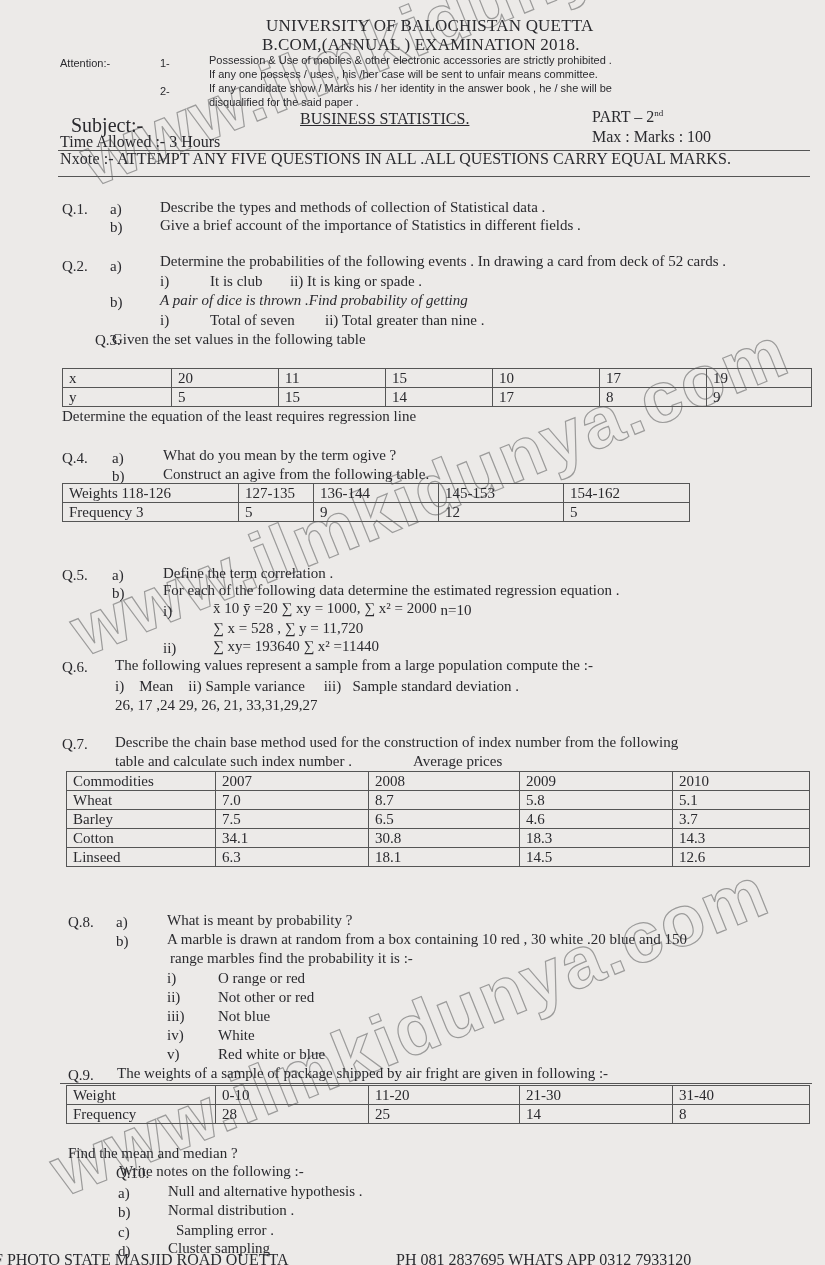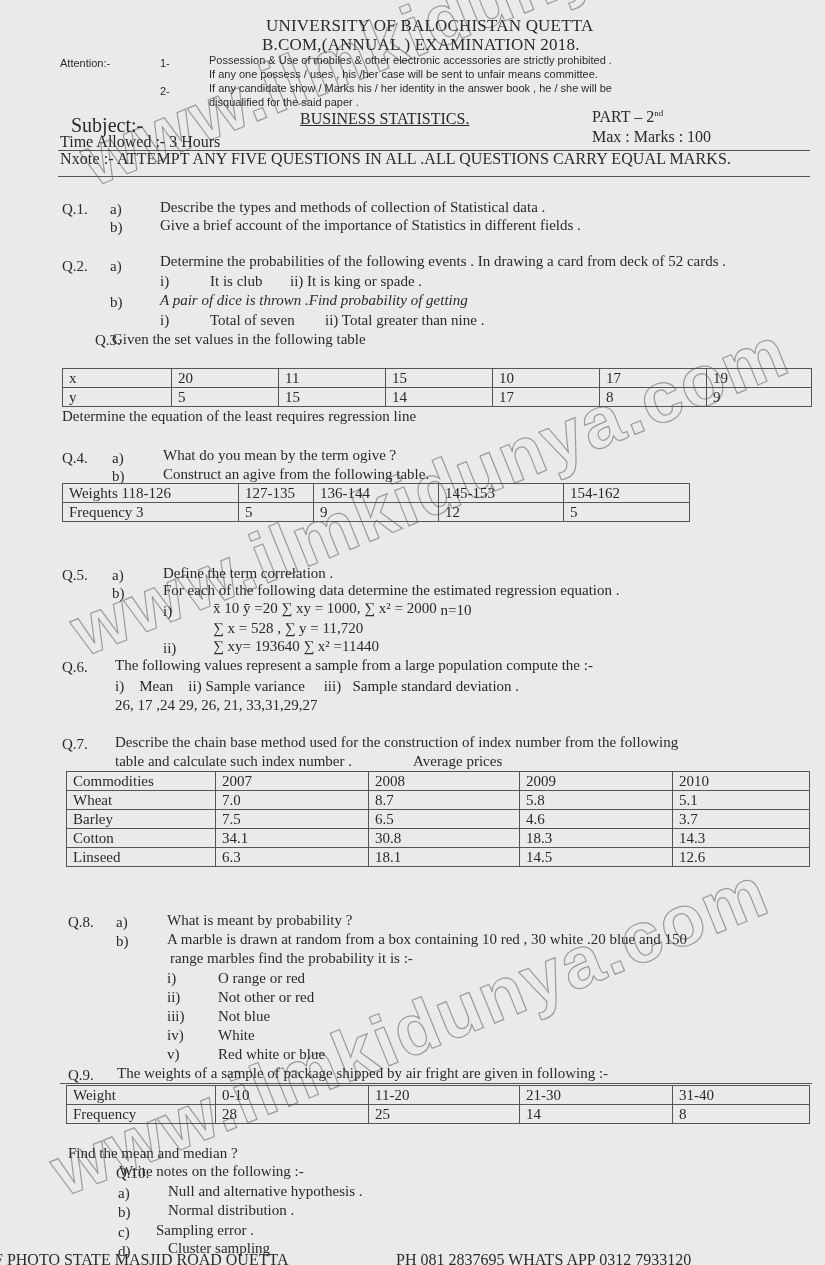--- a/index.html
+++ b/index.html
@@ -219,18 +219,18 @@
   </table>
 <div class="abs q" style="left:68px;top:1145px;">Find the mean and median ?</div>
 
 <div class="abs q" style="left:68px;top:1165px;margin-left:48px;">Q.10.</div>
 <div class="abs q" style="left:119px;top:1163px;">Write notes on the following :-</div>
 <div class="abs q" style="left:118px;top:1185px;">a)</div>
 <div class="abs q" style="left:168px;top:1183px;">Null and alternative hypothesis .</div>
 <div class="abs q" style="left:118px;top:1204px;">b)</div>
 <div class="abs q" style="left:168px;top:1202px;">Normal distribution .</div>
 <div class="abs q" style="left:118px;top:1224px;">c)</div>
-<div class="abs q" style="left:156px;top:1222px;text-align:right;">Sampling error .</div>
+<div class="abs q" style="left:176px;top:1222px;text-align:right;">Sampling error .</div>
 <div class="abs q" style="left:118px;top:1243px;">d)</div>
 <div class="abs q" style="left:168px;top:1240px;">Cluster sampling</div>
 
 <div class="abs" style="left:-6px;top:1251px;font-size:16px;">F PHOTO STATE MASJID ROAD QUETTA</div>
 <div class="abs" style="left:396px;top:1251px;font-size:16px;">PH 081 2837695  WHATS APP 0312 7933120</div>
 
 </body></html>

